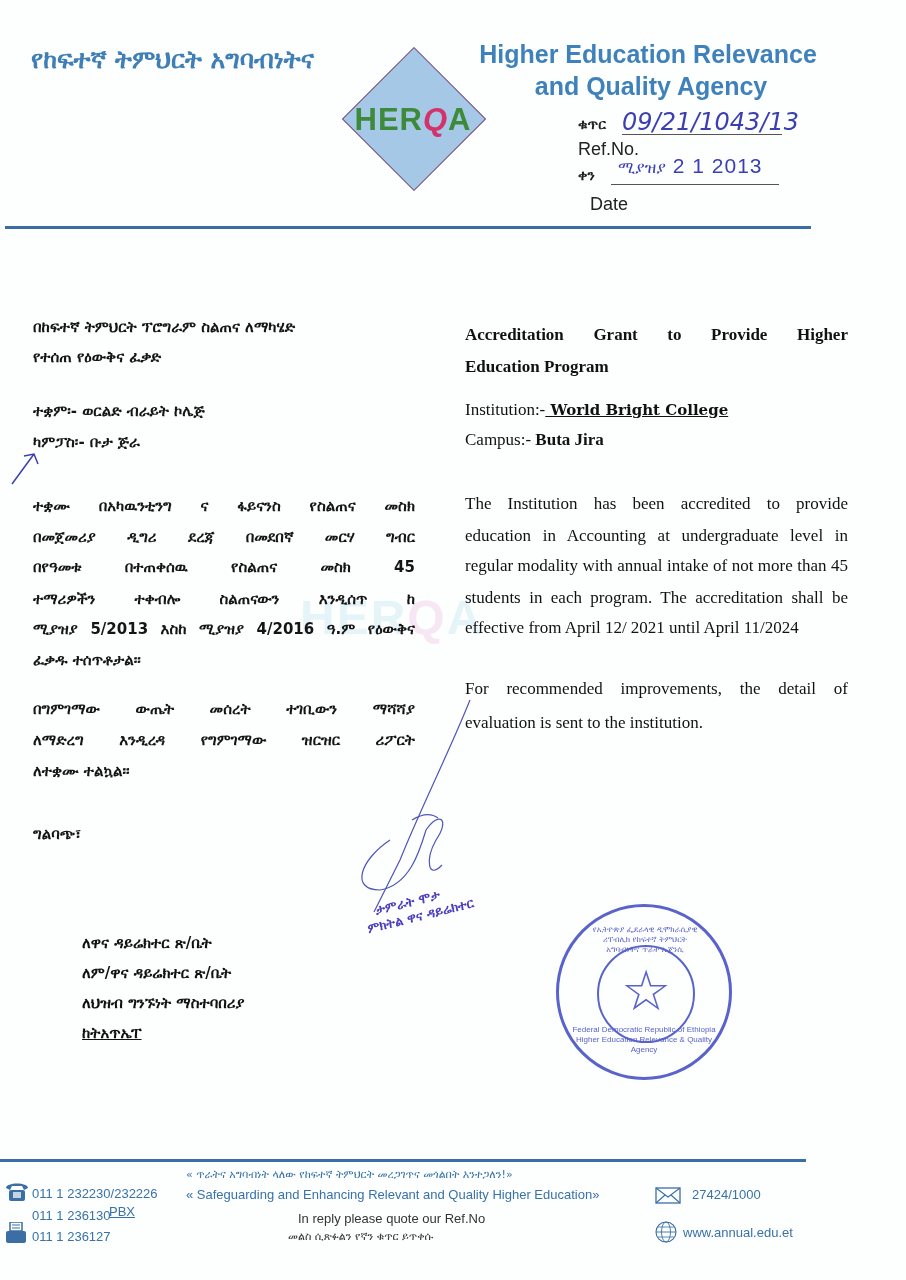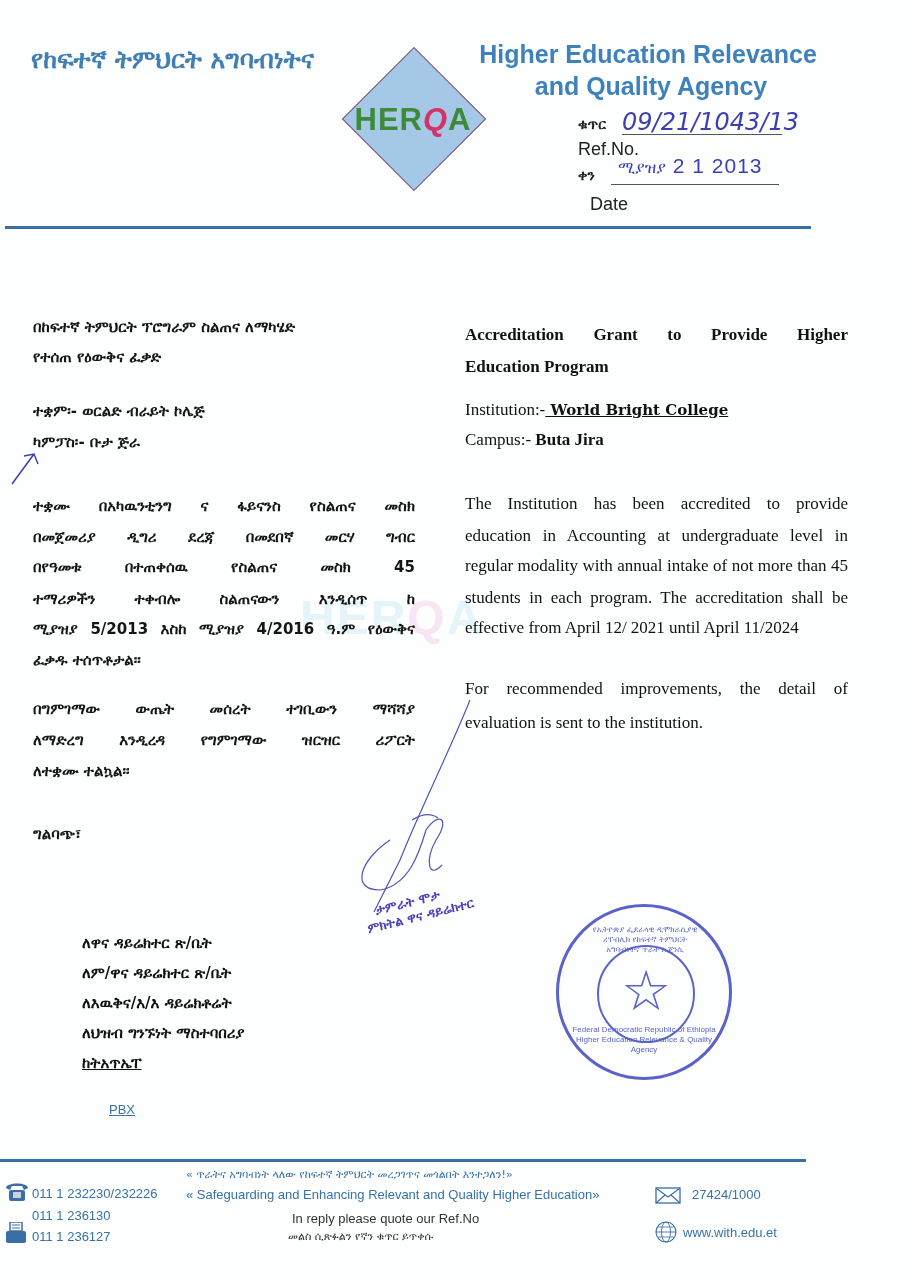--- a/index.html
+++ b/index.html
@@ -184,53 +184,52 @@
   </div>
   <div class="ring-text">
     <div>Federal Democratic Republic of Ethiopia</div>
     <div>Higher Education Relevance &amp; Quality Agency</div>
   </div>
 </div>
 
 <div class="cc" style="top:928px;">
   <div>ለዋና ዳይሬክተር ጽ/ቤት</div>
   <div>ለም/ዋና ዳይሬክተር ጽ/ቤት</div>
-  <div>ለእዉቅና/እ/እ ዳይሬክቶሬት</div>
   <div>ለህዝብ ግንኙነት ማስተባበሪያ</div>
   <div class="u">ከትአጥኤፐ</div>
 </div>
 
 <div class="abs rule-bottom"></div>
 
-<div class="abs foot" style="left:109px; top:1102px;text-decoration:underline;">PBX</div>
+<div class="abs foot" style="left:109px; top:1204px;text-decoration:underline;">PBX</div>
 <svg class="abs" style="left:4px; top:1180px;" width="26" height="22" viewBox="0 0 26 22">
   <path d="M2 8 C 2 2, 24 2, 24 8 L 20 10 L 18 6 L 8 6 L 6 10 Z" fill="#3a6ea5"></path>
   <rect x="5" y="10" width="16" height="11" rx="2" fill="#3a6ea5"></rect>
   <rect x="9" y="12" width="8" height="6" fill="#ffffff" opacity="0.7"></rect>
 </svg>
 <div class="abs foot" style="left:32px; top:1186px;">011 1 232230/232226</div>
 <div class="abs foot" style="left:32px; top:1208px;">011 1 236130</div>
 <svg class="abs" style="left:6px; top:1222px;" width="20" height="22" viewBox="0 0 20 22">
   <rect x="4" y="0" width="12" height="9" fill="#ffffff" stroke="#3a6ea5" stroke-width="1.5"></rect>
   <line x1="6" y1="3" x2="14" y2="3" stroke="#3a6ea5"></line>
   <line x1="6" y1="6" x2="14" y2="6" stroke="#3a6ea5"></line>
   <rect x="0" y="9" width="20" height="12" rx="2" fill="#3a6ea5"></rect>
 </svg>
 <div class="abs foot" style="left:32px; top:1229px;">011 1 236127</div>
 
 <div class="abs foot-am" style="left:186px; top:1168px; white-space:nowrap;">« ጥራትና አግባብነት ላለው የከፍተኛ ትምህርት መረጋገጥና መጎልበት እንተጋለን!»</div>
 <div class="abs foot" style="left:186px; top:1187px; white-space:nowrap;">« Safeguarding and Enhancing Relevant and Quality Higher Education»</div>
-<div class="abs foot-dark" style="left:292px; top:1211px; white-space:nowrap;">In reply please quote our Ref.No</div>
+<div class="abs foot-dark" style="left:298px; top:1211px; white-space:nowrap;">In reply please quote our Ref.No</div>
 <div class="abs foot-am" style="left:288px; top:1230px; color:#333; white-space:nowrap;">መልስ ሲጽፉልን የኛን ቁጥር ይጥቀሱ</div>
 
 <svg class="abs" style="left:655px; top:1187px;" width="26" height="17" viewBox="0 0 26 17">
   <rect x="1" y="1" width="24" height="15" fill="none" stroke="#3a6ea5" stroke-width="1.3"></rect>
   <path d="M1 1 L13 10 L25 1 M1 16 L10 8 M25 16 L16 8" fill="none" stroke="#3a6ea5" stroke-width="1.1"></path>
 </svg>
 <div class="abs foot" style="left:692px; top:1187px;">27424/1000</div>
 <svg class="abs" style="left:655px; top:1221px;" width="22" height="22" viewBox="0 0 22 22">
   <circle cx="11" cy="11" r="10" fill="none" stroke="#3a6ea5" stroke-width="1.1"></circle>
   <ellipse cx="11" cy="11" rx="4.5" ry="10" fill="none" stroke="#3a6ea5" stroke-width="0.9"></ellipse>
   <line x1="1" y1="11" x2="21" y2="11" stroke="#3a6ea5" stroke-width="0.9"></line>
   <line x1="3" y1="6" x2="19" y2="6" stroke="#3a6ea5" stroke-width="0.8"></line>
   <line x1="3" y1="16" x2="19" y2="16" stroke="#3a6ea5" stroke-width="0.8"></line>
 </svg>
-<div class="abs foot" style="left:683px; top:1225px;">www.with.edu.et</div>
+<div class="abs foot" style="left:683px; top:1225px;">www.annual.edu.et</div>
 
 </body></html>

